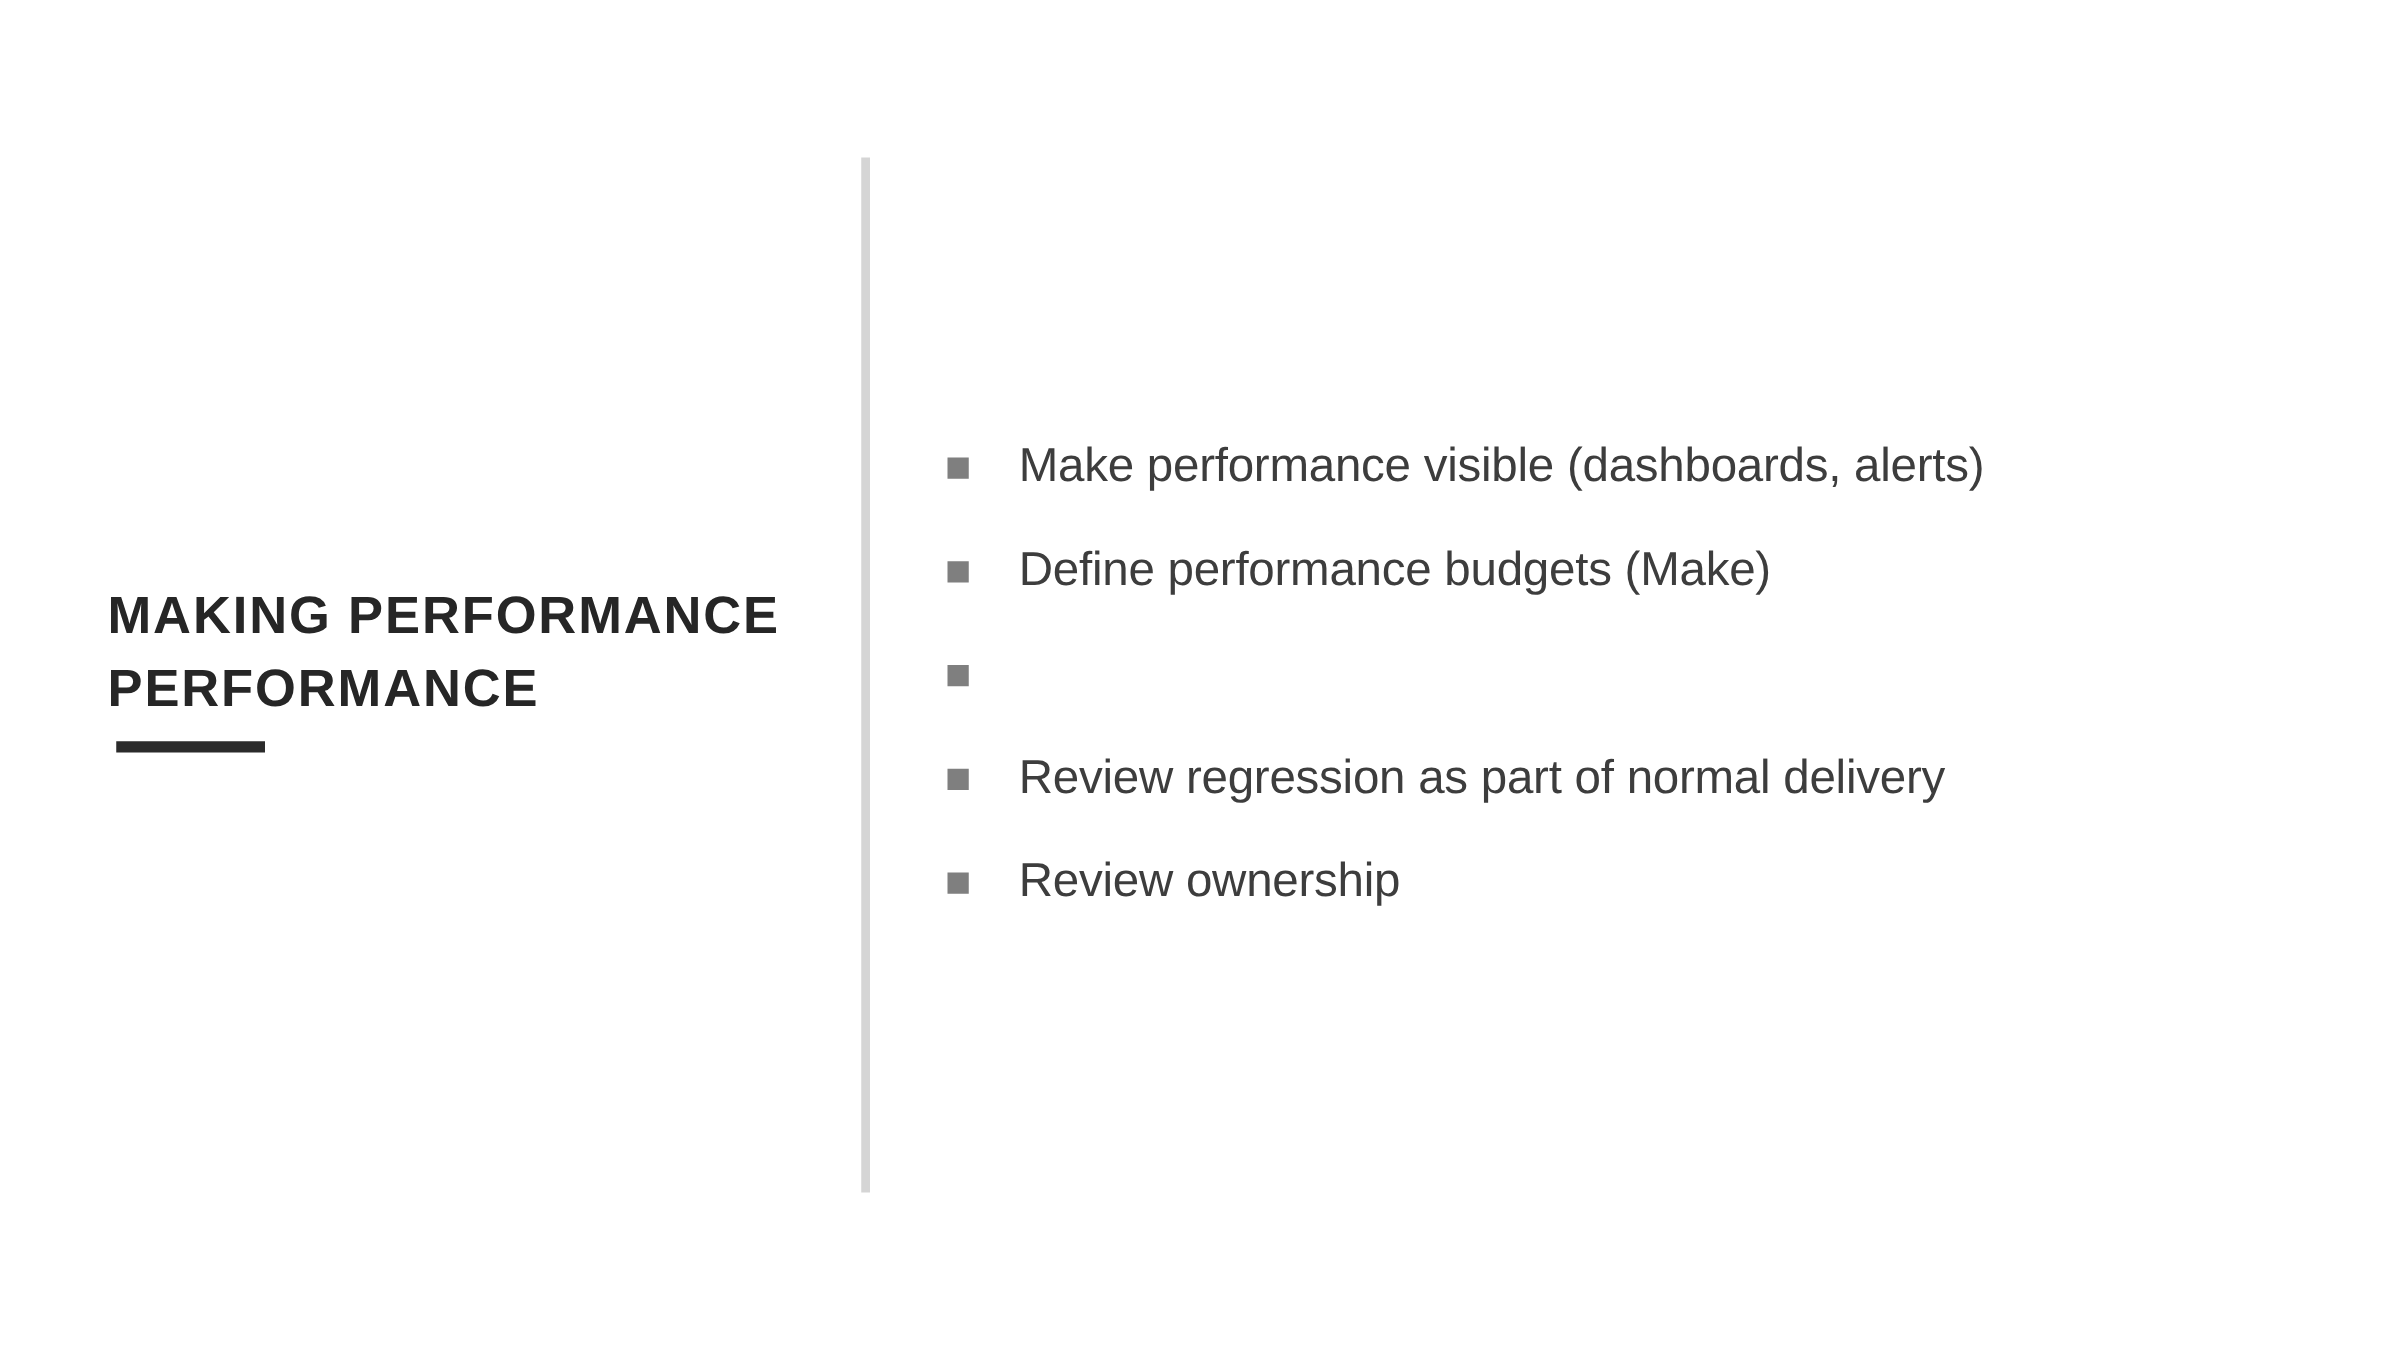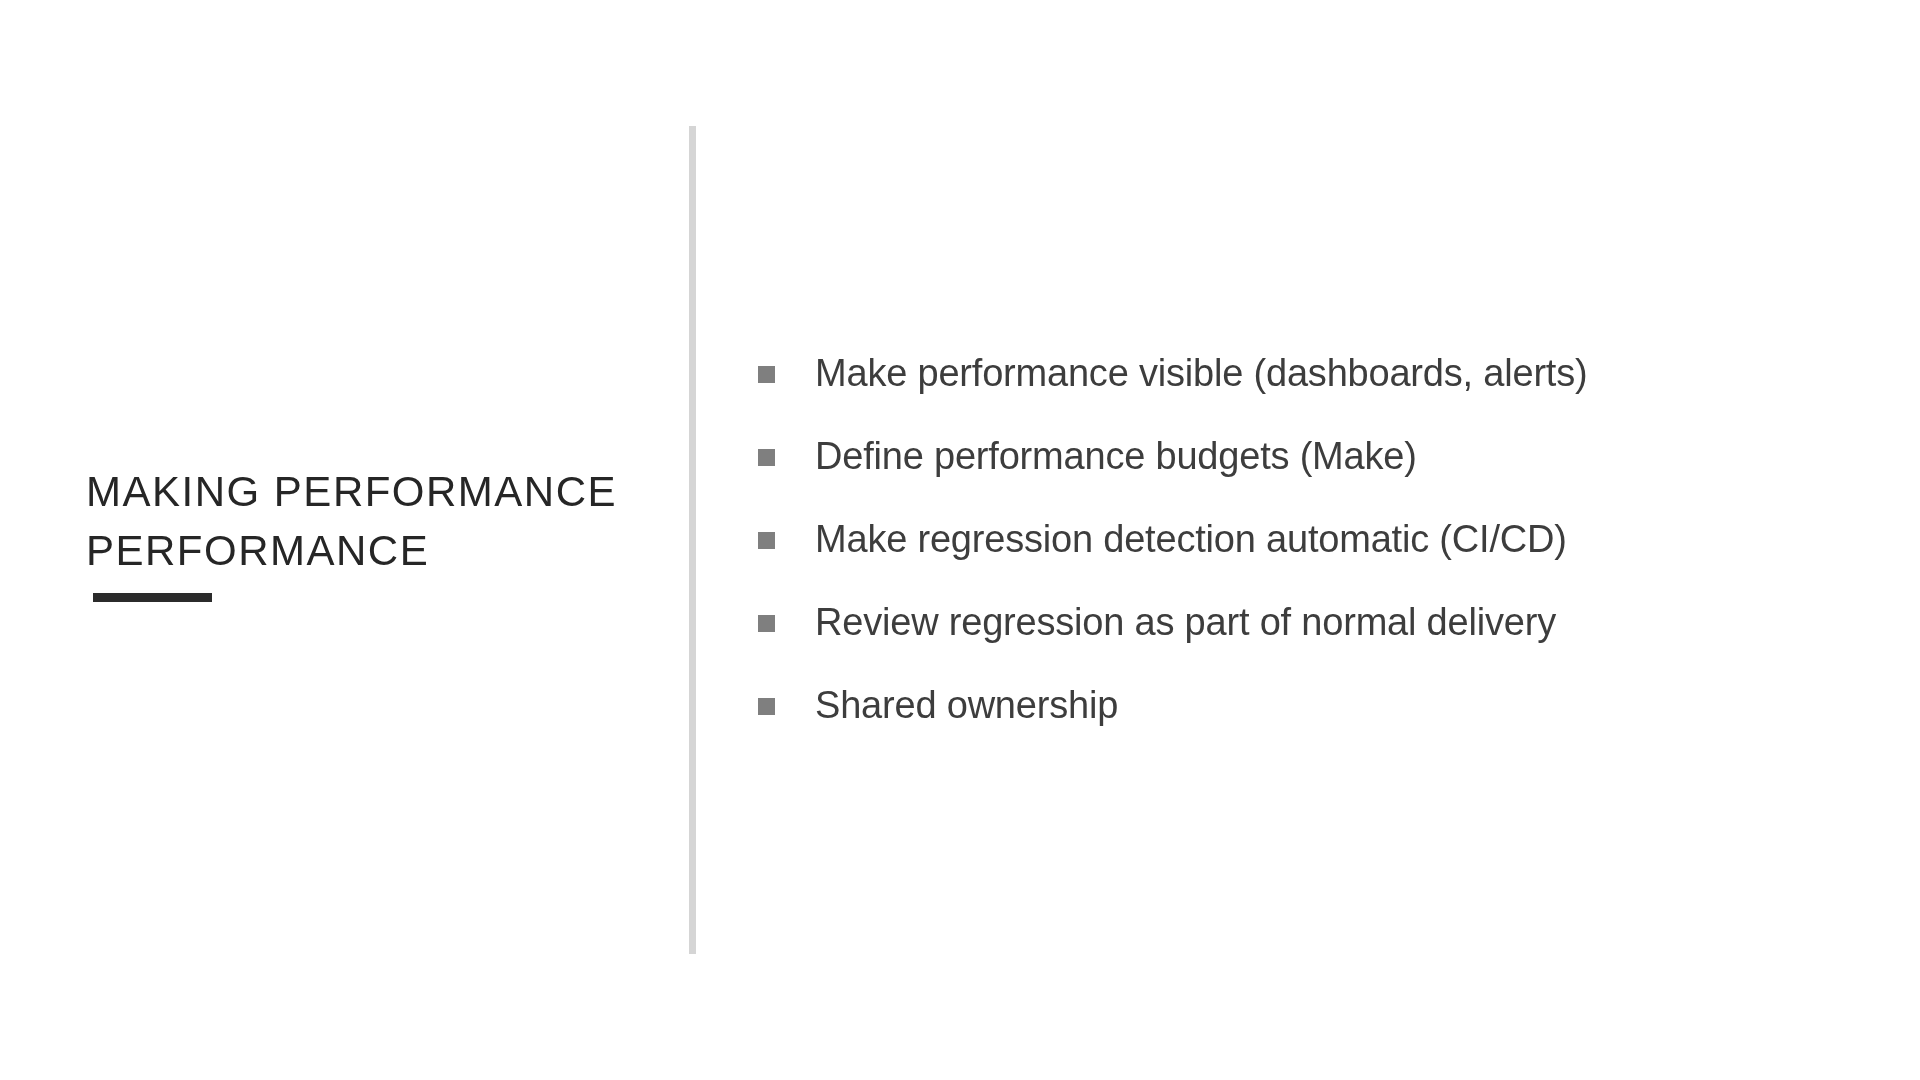--- a/index.html
+++ b/index.html
@@ -14,21 +14,21 @@
     width: 1920px; height: 1080px;
     background: #ffffff;
   }
   .title-block {
     position: absolute;
     left: 86px; top: 462px;
     width: 620px;
   }
   .slide-title {
     font-family: "Liberation Sans", sans-serif;
-    font-weight: 400;
+    font-weight: 700;
     font-size: 42px;
     line-height: 59px;
     letter-spacing: 1.5px;
     color: #262626;
   }
   .slide-title .title-line { display: block; white-space: nowrap; }
   .title-underline {
     margin-top: 13px;
     margin-left: 7px;
     width: 119px;
@@ -86,25 +86,24 @@
     <li class="bullet-item">
       <span class="bullet-marker"></span>
       <span class="bullet-text">Make performance visible (dashboards, alerts)</span>
     </li>
     <li class="bullet-item">
       <span class="bullet-marker"></span>
       <span class="bullet-text">Define performance budgets (Make)</span>
     </li>
     <li class="bullet-item">
       <span class="bullet-marker"></span>
-      <span class="bullet-text">Make regression detection automatic (CI/CD)</span>
     </li>
     <li class="bullet-item">
       <span class="bullet-marker"></span>
       <span class="bullet-text">Review regression as part of normal delivery</span>
     </li>
     <li class="bullet-item">
       <span class="bullet-marker"></span>
-      <span class="bullet-text">Shared ownership</span>
+      <span class="bullet-text">Review ownership</span>
     </li>
   </ul>
 
 </div>
 
 </body></html>

